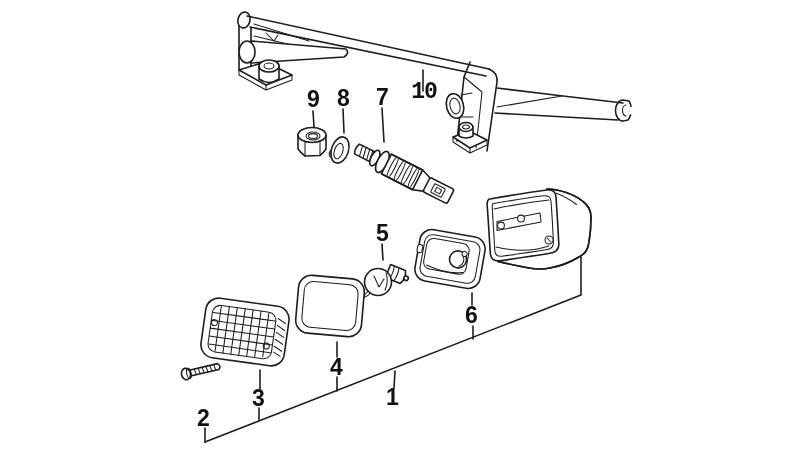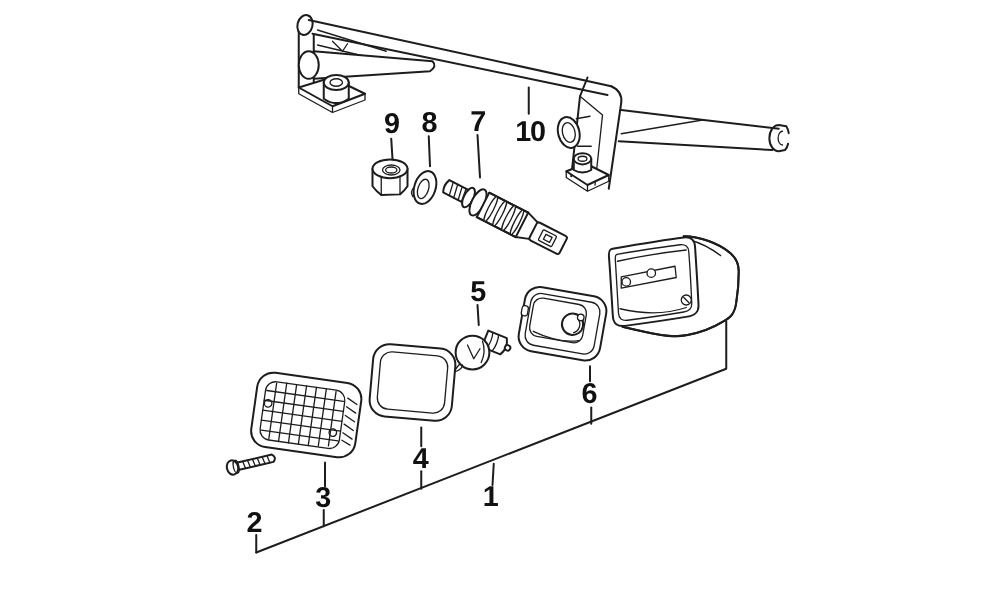--- a/index.html
+++ b/index.html
@@ -182,14 +182,14 @@
 
   <div class="callout" style="left:392px; top:397px;">1</div>
   <div class="callout" style="left:203px; top:418px;">2</div>
   <div class="callout" style="left:258px; top:398px;">3</div>
   <div class="callout" style="left:336px; top:367px;">4</div>
   <div class="callout" style="left:382px; top:233px;">5</div>
   <div class="callout" style="left:471px; top:315px;">6</div>
   <div class="callout" style="left:382px; top:97px;">7</div>
   <div class="callout" style="left:343px; top:98px;">8</div>
   <div class="callout" style="left:313px; top:99px;">9</div>
-  <div class="callout" style="left:424px; top:105px;">10</div>
+  <div class="callout" style="left:424px; top:92px;font-family:Liberation Mono, monospace;">10</div>
 </div>
 
 </body></html>

